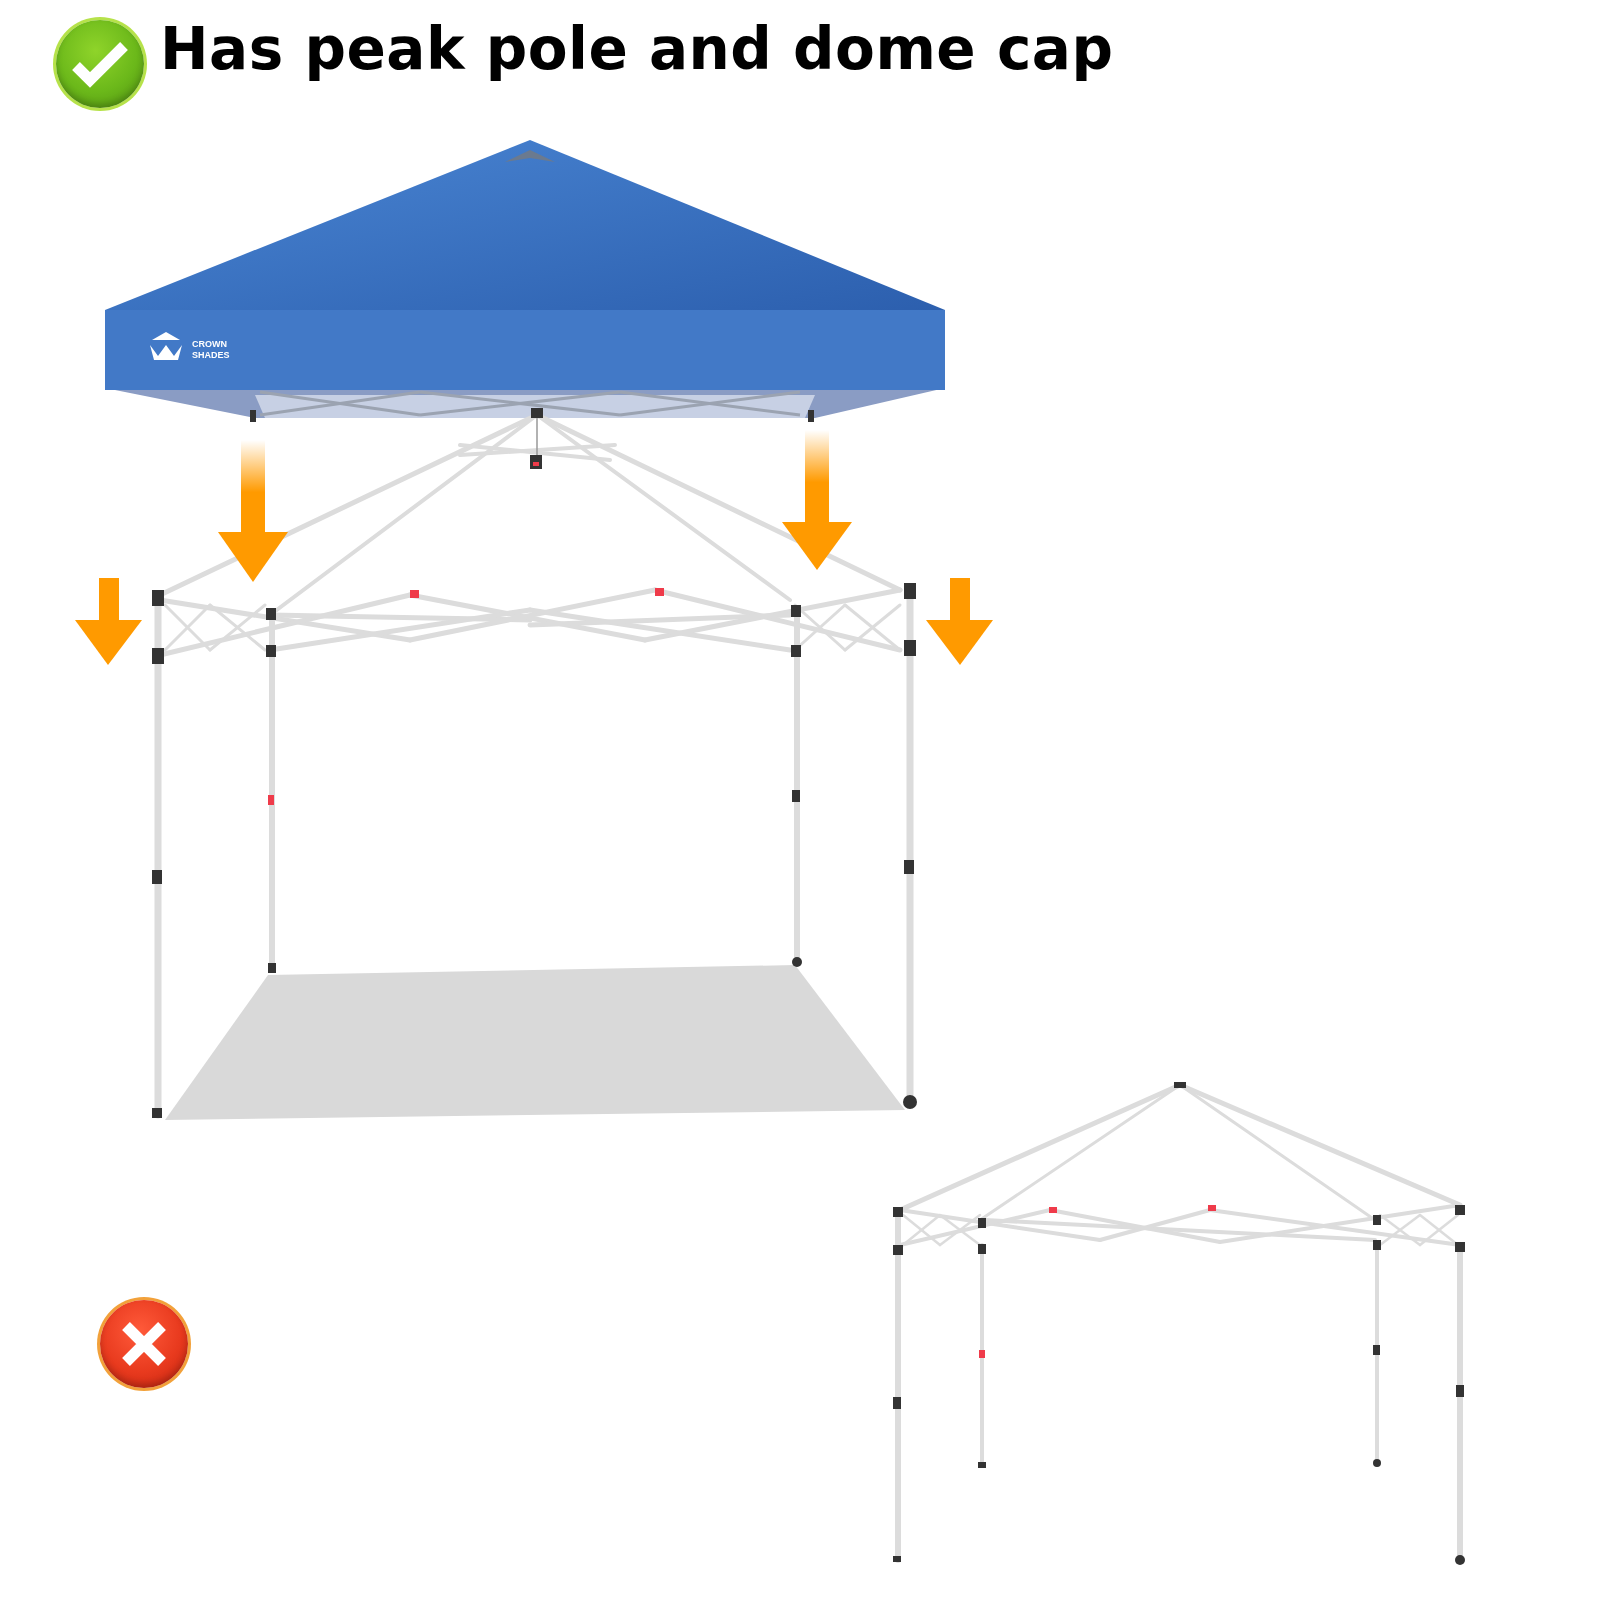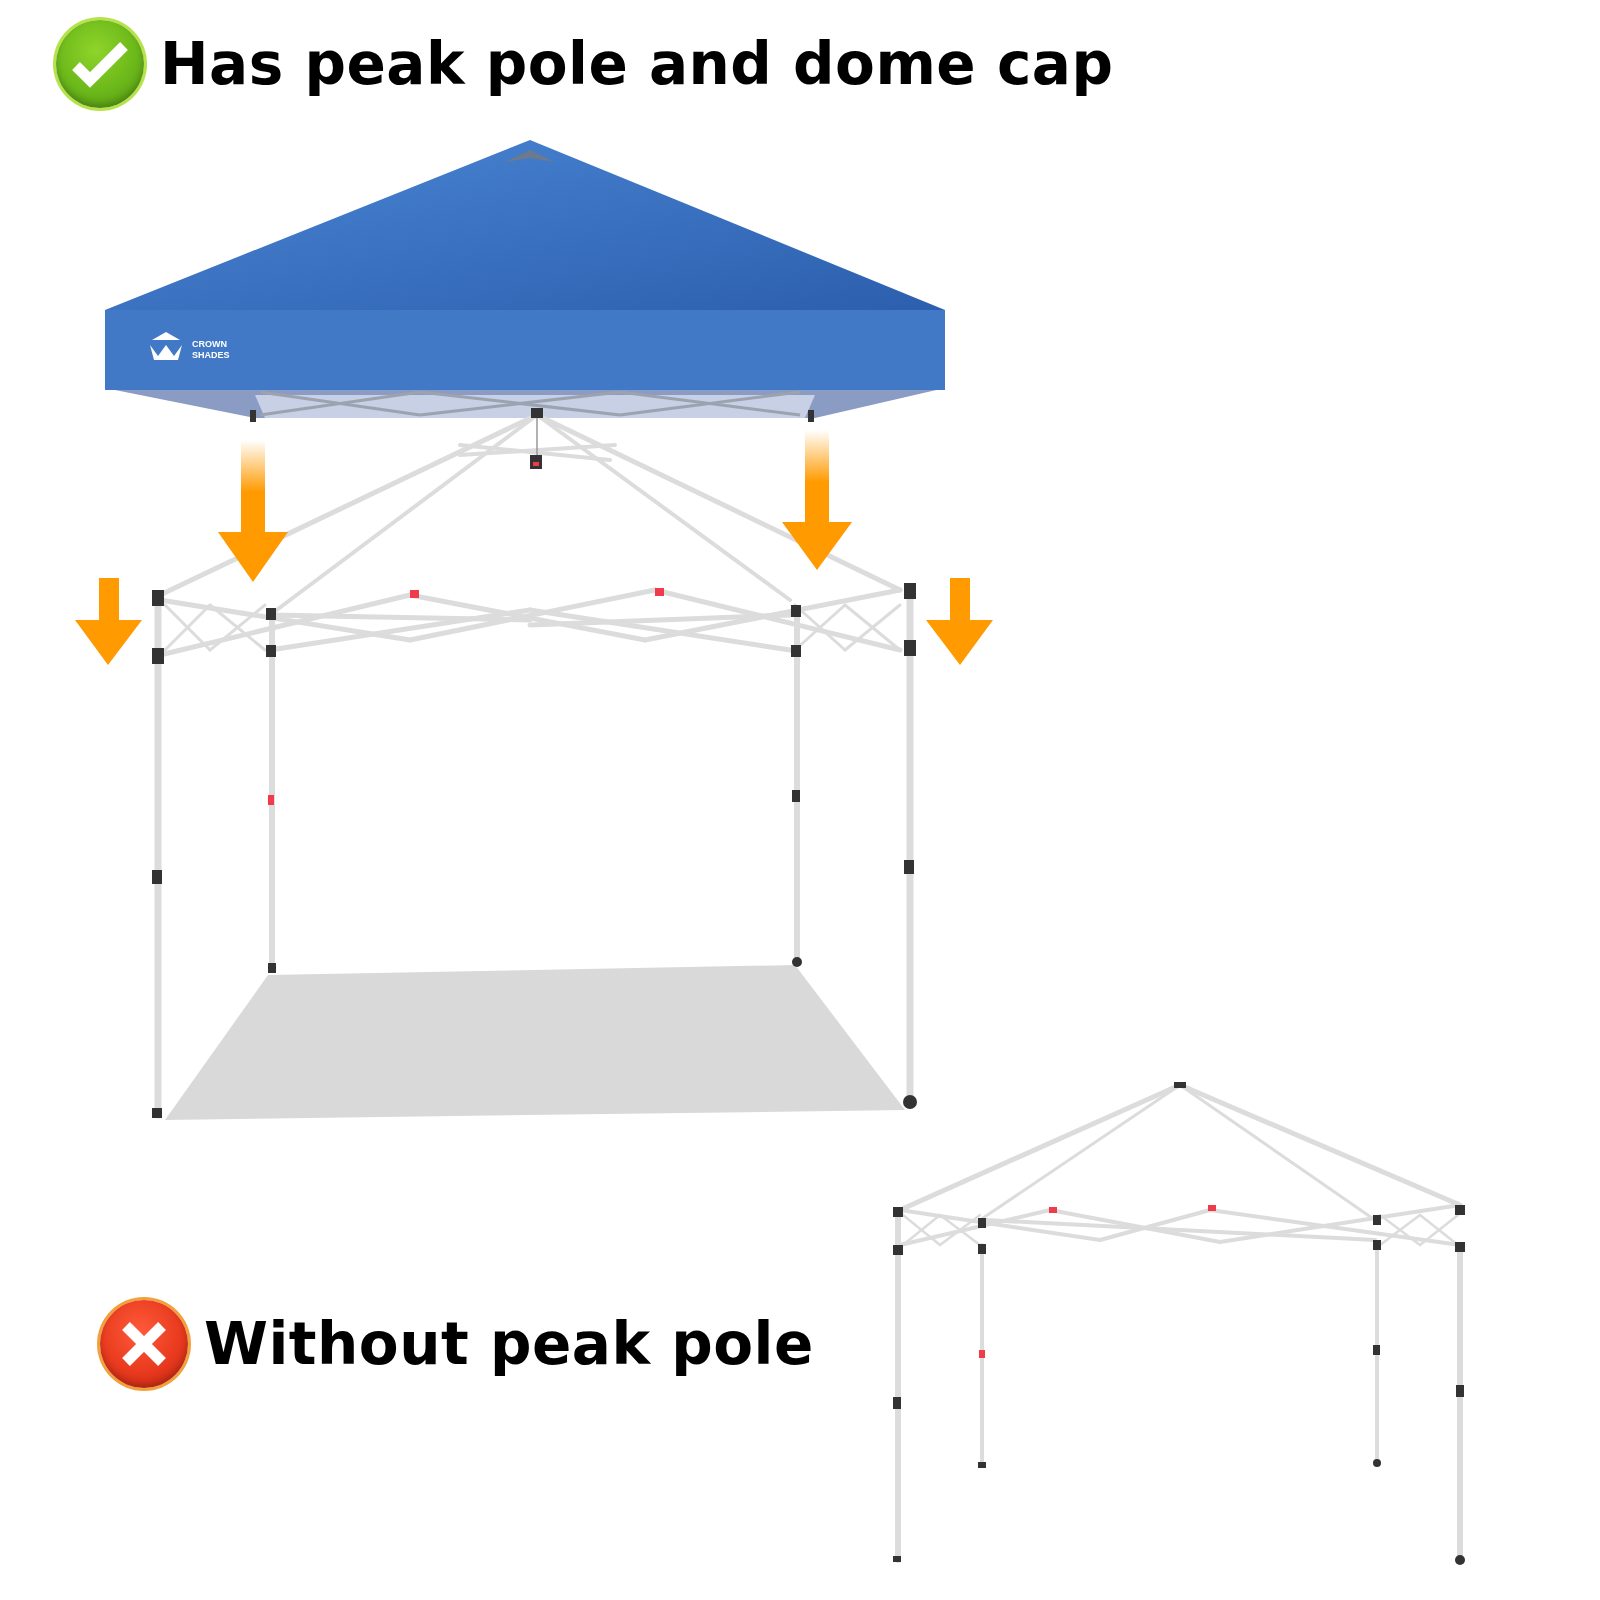--- a/index.html
+++ b/index.html
@@ -1,18 +1,18 @@
 <!DOCTYPE html>
 <html><head>
   <meta charset="utf-8">
   <style>
     html, body { margin: 0; padding: 0; background: #ffffff; }
     body { width: 1600px; height: 1600px; position: relative; overflow: hidden;
            font-family: "DejaVu Sans", "Liberation Sans", sans-serif; }
-    .heading { position: absolute; display: flex; align-items: center; }
+    .heading { position: absolute; display: flex; align-items: flex-start; }
     .heading .badge { width: 88px; height: 88px; border-radius: 50%; position: relative;
                       display: flex; align-items: center; justify-content: center; flex: 0 0 auto; }
     .heading .label { font-weight: bold; color: #000; font-size: 58px; letter-spacing: 0.5px;
                       margin-left: 16px; white-space: nowrap; line-height: 1; }
     .ok-badge { background: radial-gradient(circle at 45% 35%, #8fd42a 0%, #6bb81a 55%, #4e8e10 100%);
                 box-shadow: inset 0 -4px 6px rgba(0,0,0,0.2), 0 0 0 3px #b6e24a; }
     .no-badge { background: radial-gradient(circle at 45% 35%, #ff5a3a 0%, #e83a1e 55%, #c0220e 100%);
                 box-shadow: inset 0 -4px 6px rgba(0,0,0,0.2), 0 0 0 3px #f2a13a; }
     #heading-good { left: 56px; top: 20px; }
     #heading-bad { left: 100px; top: 1300px; }
@@ -29,21 +29,20 @@
   </div>
   <span class="label">Has peak pole and dome cap</span>
 </div>
 
 <div class="heading" id="heading-bad">
   <div class="badge no-badge">
     <svg width="48" height="48" viewBox="0 0 48 48">
         <path d="M6 6 L42 42 M42 6 L6 42" stroke="#fff" stroke-width="11"></path>
       </svg>
   </div>
-  <span class="label">Without peak pole</span>
 </div>
 
 <svg class="scene" width="1600" height="1600" viewBox="0 0 1600 1600">
   <defs>
     <linearGradient id="arrowFade" x1="0" y1="0" x2="0" y2="1">
       <stop offset="0" stop-color="#ff9a00" stop-opacity="0"></stop>
       <stop offset="0.55" stop-color="#ff9a00" stop-opacity="1"></stop>
       <stop offset="1" stop-color="#ff9a00"></stop>
     </linearGradient>
     <linearGradient id="canopyTop" x1="0" y1="0" x2="1" y2="1">

